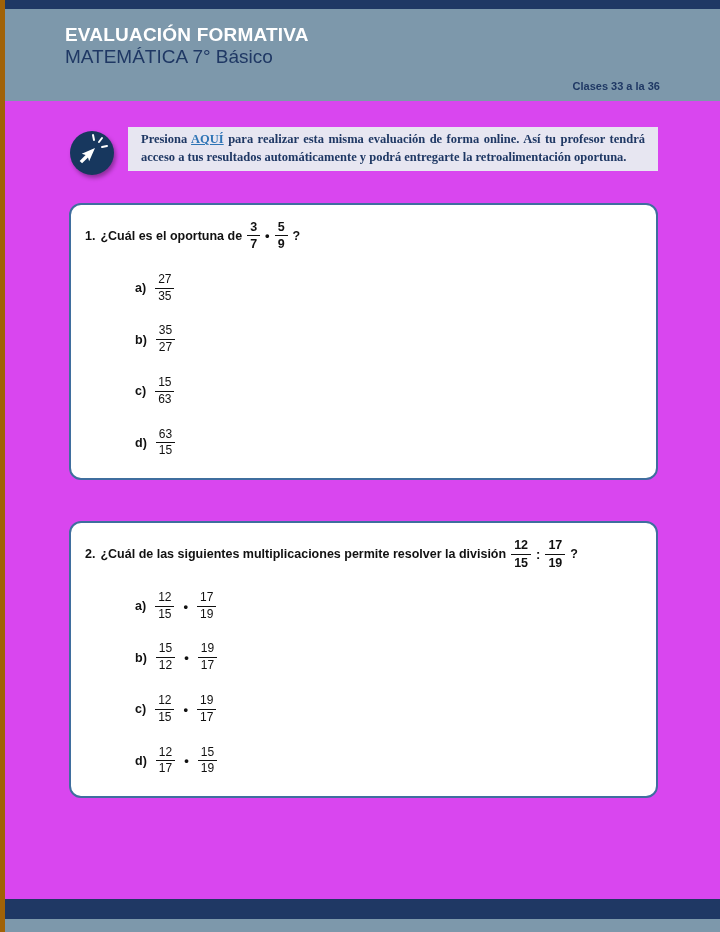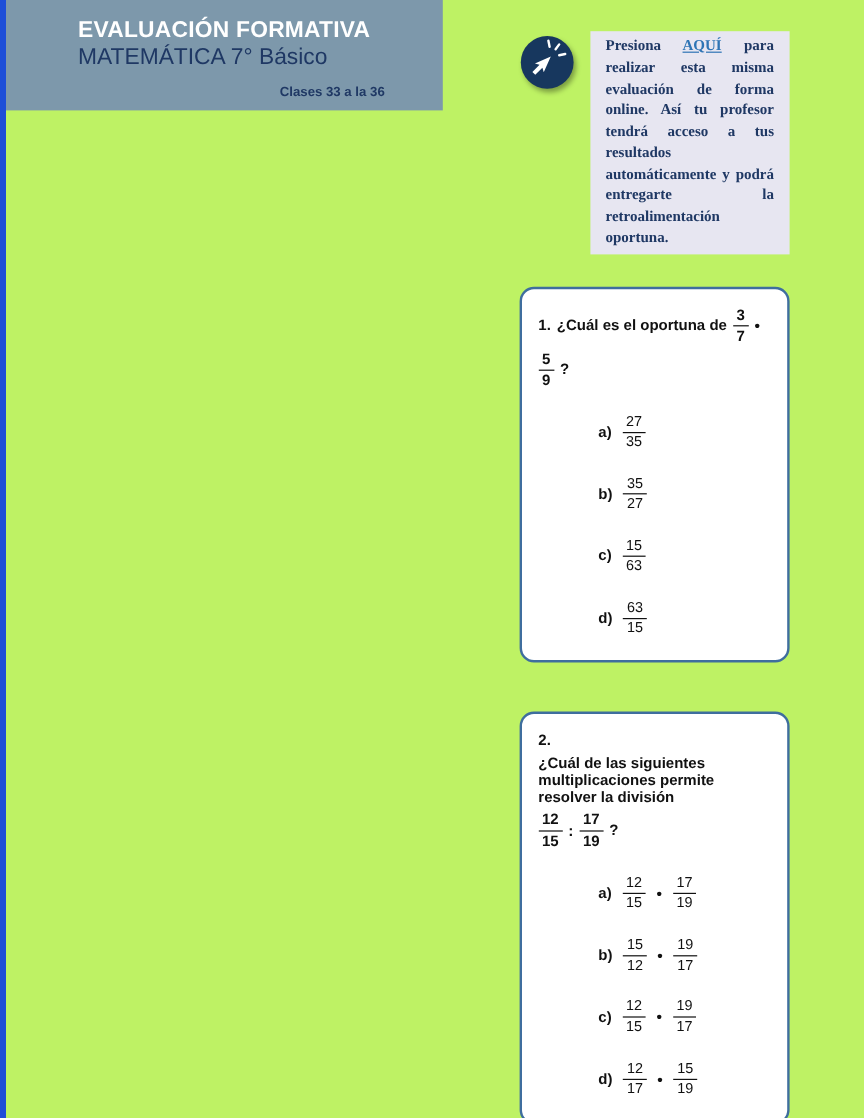--- a/index.html
+++ b/index.html
@@ -1,34 +1,34 @@
 <!DOCTYPE html>
 <html lang="es"><head>
 <meta charset="utf-8">
 <style>
   * { margin:0; padding:0; box-sizing:border-box; }
   html,body { background:#ffffff; }
   body { font-family:"Liberation Sans", sans-serif; }
 
   .page{
-    width:720px; height:932px; margin:0 auto; background:#bef264;
-    display:flex; flex-direction:row; overflow:hidden; position:relative;
-    border-left:5px solid #1d4ed8;
+    width:720px; height:932px; margin:0 auto; background:#d946ef;
+    display:flex; flex-direction:column; overflow:hidden; position:relative;
+    border-left:5px solid #a16207;
   }
 
   
   .topbar{ height:9px; background:#1F3864; }
   .header{
     height:92px; background:#7D98AB; position:relative;
     padding:15px 60px 0 60px;
   }
   .header h1{ color:#ffffff; font-size:19px; font-weight:700; letter-spacing:.2px; }
   .header h2{ color:#1F3864; font-size:19px; font-weight:400; margin-top:0; }
   .classes{
-    position:absolute; right:48px; bottom:9px;
+    position:absolute; right:60px; bottom:9px;
     color:#1F3864; font-size:11px; font-weight:700;
   }
 
   
   .content{ flex:1; padding:0 62px 0 64px; }
 
   .notice-row{ display:flex; align-items:flex-start; margin-top:26px; }
   .notice-icon{ width:46px; height:46px; flex:0 0 46px; margin-top:3px;
     filter:drop-shadow(2px 3px 2px rgba(0,0,0,.35)); }
   .notice-icon svg{ display:block; }

